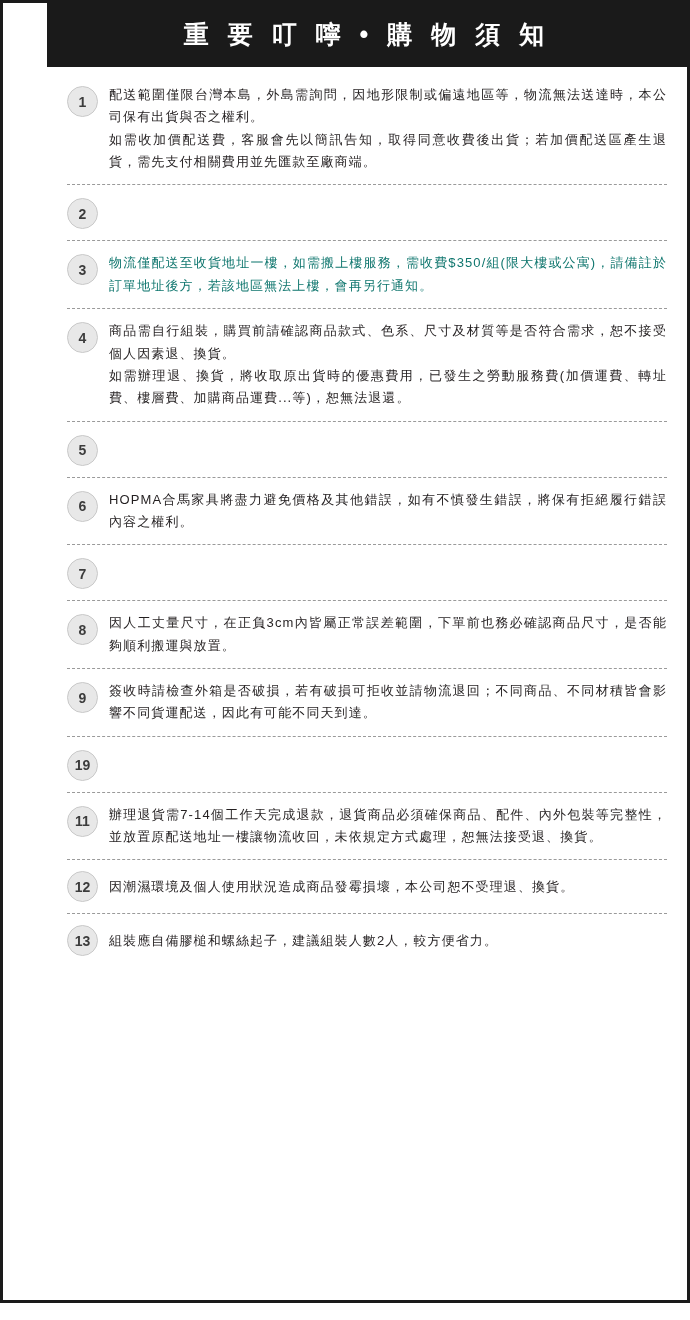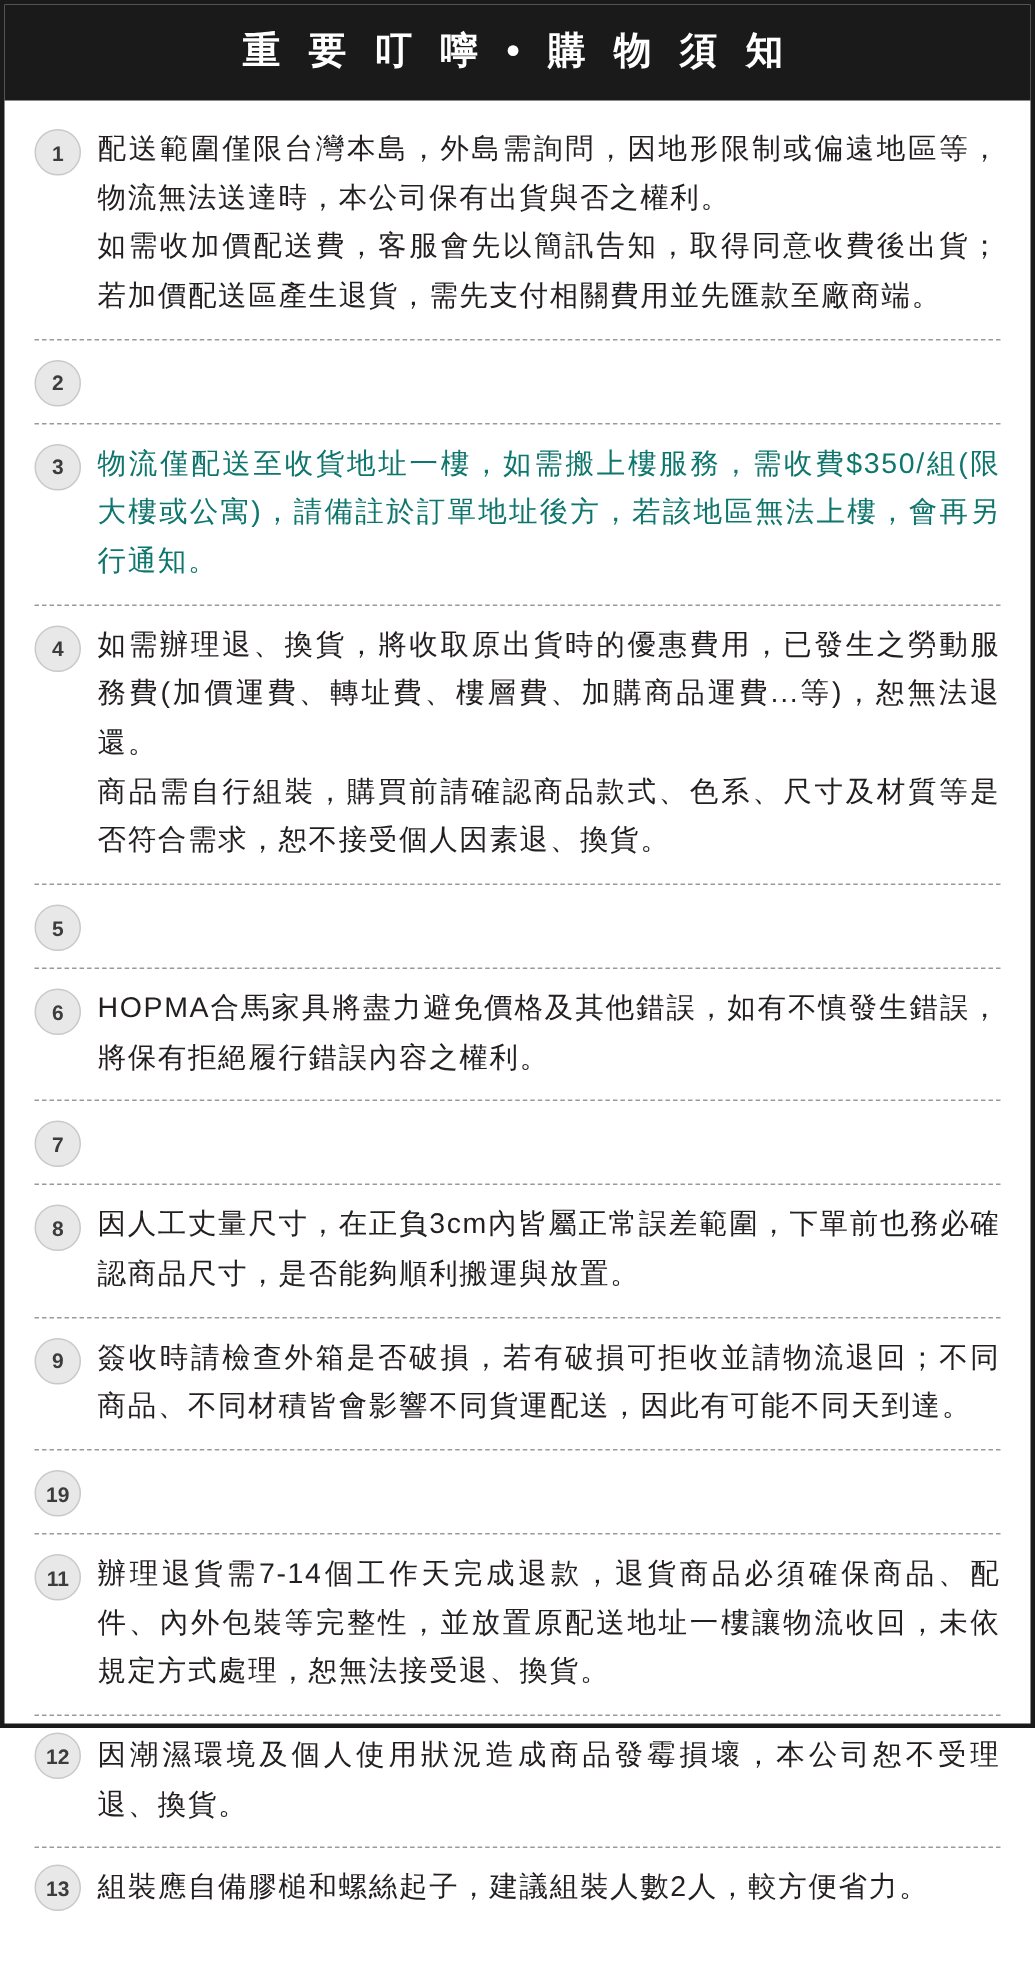--- a/index.html
+++ b/index.html
@@ -9,27 +9,28 @@
   body {
     width: 690px;
     height: 1320px;
     background: #ffffff;
     font-family: "Liberation Sans", sans-serif;
     color: #231f20;
     overflow: hidden;
   }
   .page {
     width: 690px;
-    height: 1152px;
+    height: 1303px;
     box-sizing: border-box;
     border: 3px solid #1a1a1a;
     background: #ffffff;
     display: flex;
     flex-direction: column;
     position: relative;
+    padding-left: 44px;
   }
   .header {
     background: #1a1a1a;
     color: #ffffff;
     text-align: center;
     padding: 16px 0 18px 0;
     flex: 0 0 auto;
   }
   .header-title {
     font-size: 25px;
@@ -64,34 +65,35 @@
     font-weight: bold;
     display: flex;
     align-items: center;
     justify-content: center;
     margin-right: 11px;
     margin-top: 2px;
     letter-spacing: 0;
   }
   .note-text {
     flex: 1 1 auto;
-    font-size: 19px;
+    font-size: 13px;
     line-height: 1.72;
     letter-spacing: 1.1px;
     text-align: justify;
     color: #231f20;
   }
   .note-text.alert {
     color: #0f766e;
   }
   .note-text p {
     margin: 0;
   }
   
   .note-row.center {
+    align-items: center;
   }
   .note-row.center .badge {
     margin-top: 0;
   }
 </style>
 </head>
 <body>
 
 <div class="page">
 
@@ -116,22 +118,22 @@
     <div class="note-row">
       <div class="badge">3</div>
       <div class="note-text alert">
         <p>物流僅配送至收貨地址一樓，如需搬上樓服務，需收費$350/組(限大樓或公寓)，請備註於訂單地址後方，若該地區無法上樓，會再另行通知。</p>
       </div>
     </div>
 
     <div class="note-row">
       <div class="badge">4</div>
       <div class="note-text">
+        <p>商品需自行組裝，購買前請確認商品款式、色系、尺寸及材質等是否符合需求，恕不接受個人因素退、換貨。</p>
         <p>如需辦理退、換貨，將收取原出貨時的優惠費用，已發生之勞動服務費(加價運費、轉址費、樓層費、加購商品運費...等)，恕無法退還。</p>
-        <p>商品需自行組裝，購買前請確認商品款式、色系、尺寸及材質等是否符合需求，恕不接受個人因素退、換貨。</p>
       </div>
     </div>
 
     <div class="note-row">
       <div class="badge">5</div>
     </div>
 
     <div class="note-row">
       <div class="badge">6</div>
       <div class="note-text">

